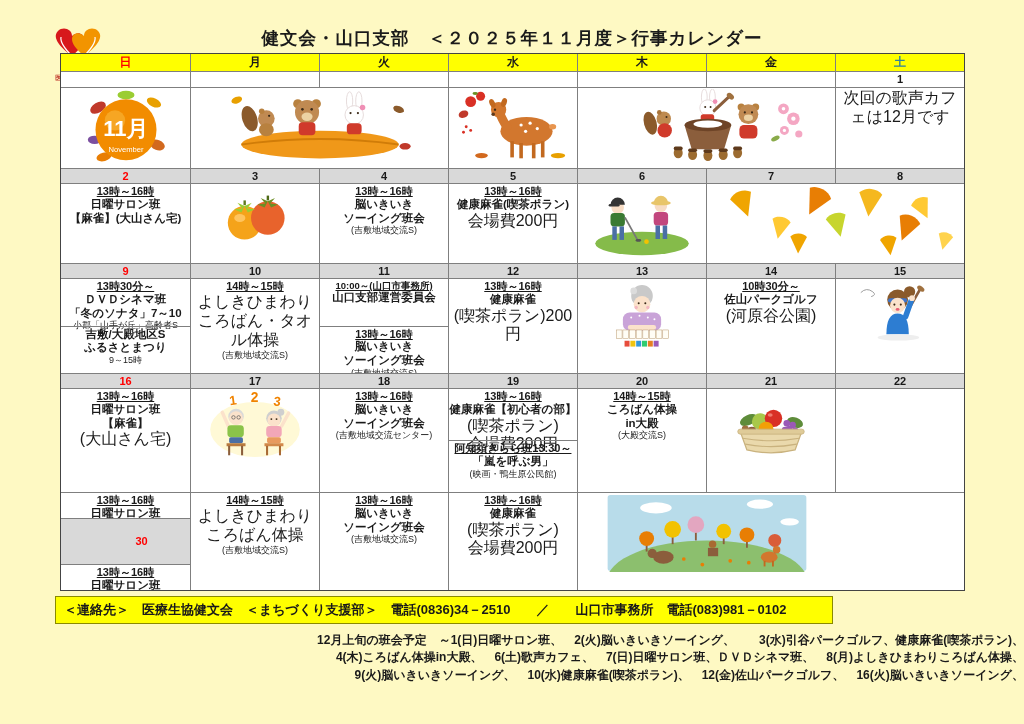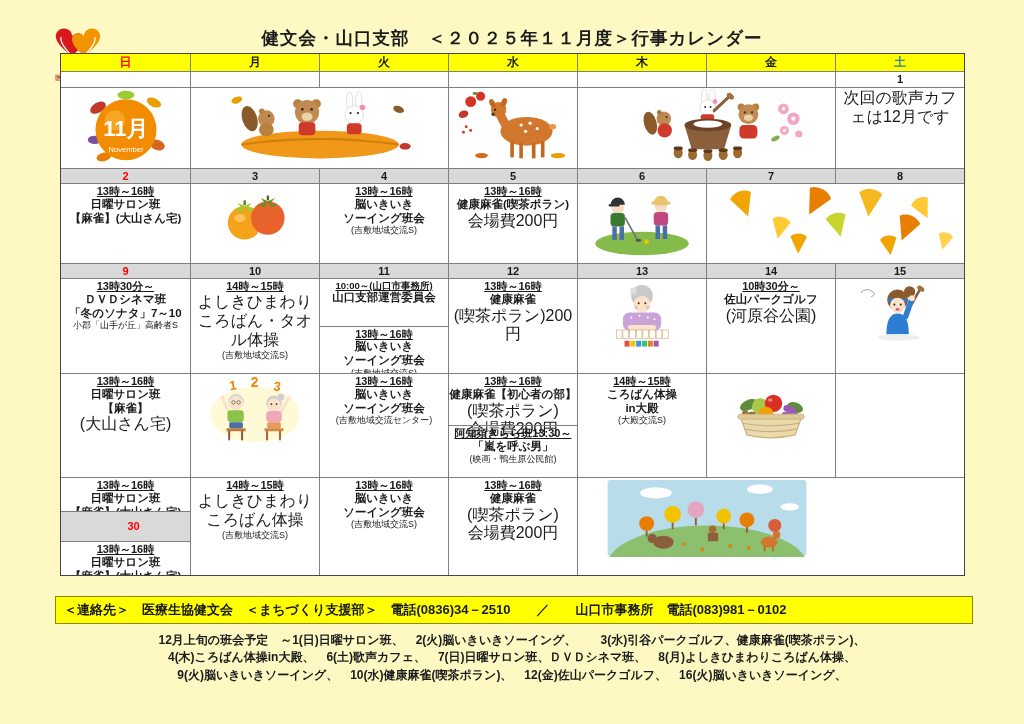--- a/index.html
+++ b/index.html
@@ -25,35 +25,35 @@
   .date-row.white-band{background:#fff;height:15px;}
   .date-cell{font-size:11px;font-weight:bold;text-align:center;line-height:14px;}
   .red{color:#ff0000;}
 
   .content-row .cal-cell{display:flex;flex-direction:column;overflow:hidden;}
   .sec{flex:1;display:flex;flex-direction:column;align-items:center;
        padding:1px 0;min-height:0;}
   .sec + .sec{border-top:1px solid #7f7f7f;}
   .inner-band{flex:0 0 13px;width:100%;background:#d9d9d9;font-size:11px;font-weight:bold;
               text-align:center;line-height:13px;border-top:1px solid #7f7f7f;
-              border-bottom:1px solid #7f7f7f;display:block;padding:8px;}
+              border-bottom:1px solid #7f7f7f;display:block;padding:16px;}
   .inner-band + .sec{border-top:none;}
   .ln{text-align:center;line-height:1.18;white-space:nowrap;}
   .ln.time{font-size:11px;font-weight:bold;text-decoration:underline;}
   .ln.time-s{font-size:9.5px;font-weight:bold;text-decoration:underline;}
   .ln.b{font-size:11.5px;font-weight:bold;}
   .ln.n{font-size:16px;white-space:normal;}
   .ln.s{font-size:9px;}
   .illus{overflow:hidden;}
   .illus svg{max-width:100%;max-height:100%;display:block;}
 
-  .contact{position:absolute;left:55px;top:596px;width:918px;height:28px;background:#ffff00;
+  .contact{position:absolute;left:55px;top:596px;width:778px;height:28px;background:#ffff00;
            border:1px solid #8a8a00;box-sizing:border-box;display:flex;align-items:center;
            font-size:13px;font-weight:bold;padding-left:8px;}
-  .footer{position:absolute;top:632px;left:0;right:0;text-align:center;
+  .footer{position:absolute;top:632px;left:0;right:0;text-align:right;
           font-size:12px;font-weight:bold;line-height:1.45;}
 </style>
 </head>
 <body>
 
 <div class="page">
 
   <div class="logo">
     <span>
       <svg width="56" height="46" viewBox="0 0 56 46">
@@ -329,20 +329,25 @@
         <div class="date-cell">15</div>
       </div>
       <div class="cal-row content-row" style="height: 94px;">
         <div class="cal-cell">
           <div class="sec lines">
             <div class="ln time">13時30分～</div>
             <div class="ln b">ＤＶＤシネマ班</div>
             <div class="ln b">「冬のソナタ」7～10</div>
             <div class="ln s">小郡「山手が丘」高齢者S</div>
           </div>
+          <div class="sec lines">
+            <div class="ln b">吉敷/大殿地区S</div>
+            <div class="ln b">ふるさとまつり</div>
+            <div class="ln s">9～15時</div>
+          </div>
         </div>
         <div class="cal-cell">
           <div class="sec lines">
             <div class="ln time">14時～15時</div>
             <div class="ln n">よしきひまわり</div>
             <div class="ln n">ころばん・タオル体操</div>
             <div class="ln s">(吉敷地域交流S)</div>
           </div>
         </div>
         <div class="cal-cell">
@@ -423,20 +428,29 @@
 <circle cx="58" cy="27" r="1.3" fill="#3b2a18"></circle>
               <circle cx="66" cy="27" r="1.3" fill="#3b2a18"></circle>
 <ellipse cx="62" cy="33" rx="2.4" ry="1.8" fill="#e85d75"></ellipse>
 <path d="M48 64 q0 -26 14 -26 q14 0 14 26 Z" fill="#2d7dd2"></path>
 <line x1="72" y1="42" x2="79" y2="22" stroke="#2d7dd2" stroke-width="7" stroke-linecap="round"></line>
 <circle cx="80" cy="19" r="3.6" fill="#fbe2cb"></circle>
 <ellipse cx="63" cy="68" rx="26" ry="4" fill="#eee"></ellipse>
             </svg>
           </div>
         </div>
+      </div>
+      <div class="cal-row date-row">
+        <div class="date-cell red">16</div>
+        <div class="date-cell">17</div>
+        <div class="date-cell">18</div>
+        <div class="date-cell">19</div>
+        <div class="date-cell">20</div>
+        <div class="date-cell">21</div>
+        <div class="date-cell">22</div>
       </div>
       <div class="cal-row content-row" style="height: 103px;">
         <div class="cal-cell">
           <div class="sec lines">
             <div class="ln time">13時～16時</div>
             <div class="ln b">日曜サロン班</div>
             <div class="ln b">【麻雀】</div>
             <div class="ln n">(大山さん宅)</div>
           </div>
         </div>

